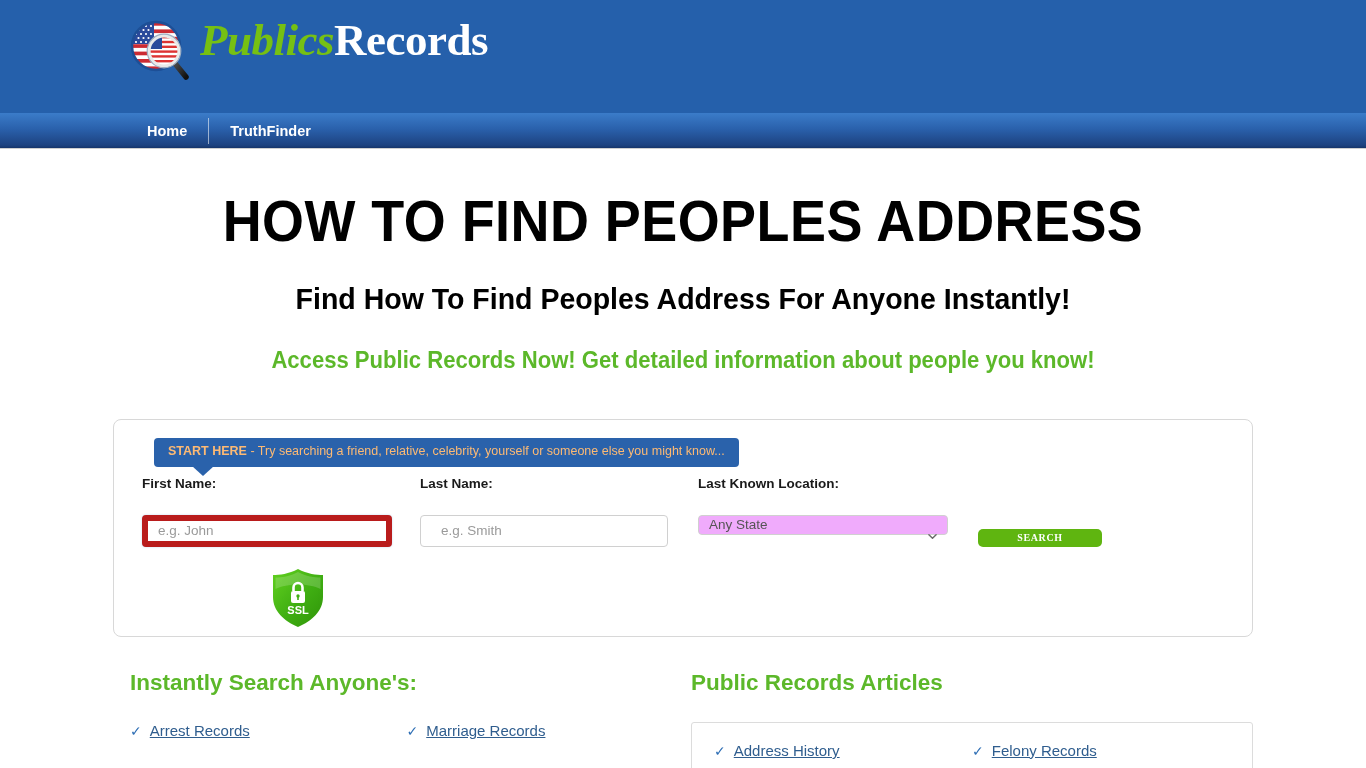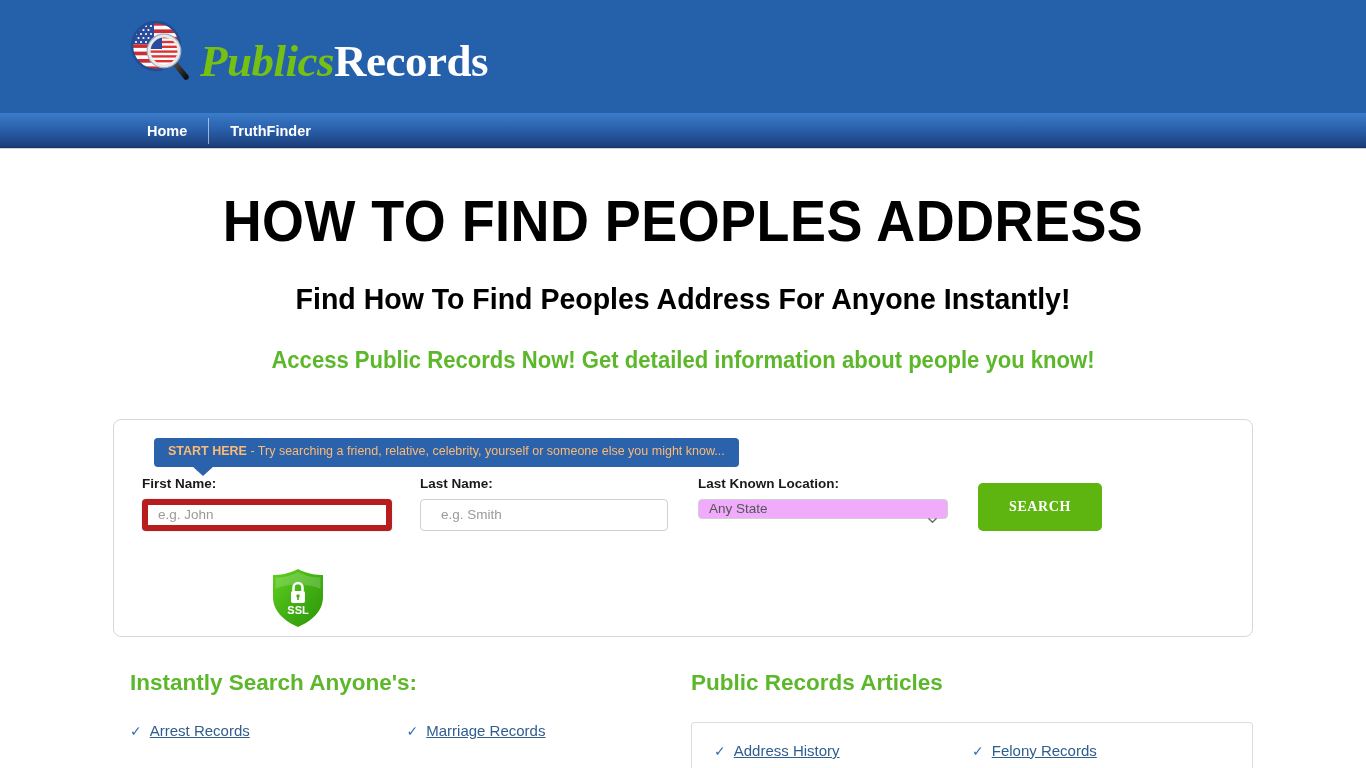--- a/index.html
+++ b/index.html
@@ -22,21 +22,21 @@
     width: 1140px;
     margin: 0 auto;
     height: 100%;
     position: relative;
   }
   .logo-block {
     position: absolute;
     left: 13px;
     top: 18px;
     display: flex;
-    align-items: flex-end;
+    align-items: flex-start;
     cursor: pointer;
   }
   .logo-mark {
     width: 72px;
     height: 66px;
     position: relative;
     flex: none;
   }
   .logo-text {
     font-family: "Liberation Serif", serif;
@@ -157,21 +157,21 @@
     padding: 0 28px;
     display: flex;
     align-items: flex-start;
   }
   .field { position: relative; }
   .field-label {
     font-size: 13.5px;
     font-weight: bold;
     color: #1a1a1a;
     display: block;
-    margin-bottom: 8px;
+    margin-bottom: 24px;
     line-height: 1;
   }
   .text-input {
     height: 32px;
     border-radius: 4px;
     font-size: 13.5px;
     color: #333;
     padding: 0 10px;
     font-family: "Liberation Sans", sans-serif;
     outline: none;
@@ -205,26 +205,26 @@
   }
   .select-chevron {
     position: absolute;
     right: 11px;
     top: 12px;
     width: 9px; height: 9px;
     pointer-events: none;
   }
   .search-btn {
     width: 124px;
-    height: 48px;
+    height: 18px;
     background: #5fb510;
     border: none;
     border-radius: 5px;
     color: #ffffff;
-    font-size: 14px;
+    font-size: 10px;
     font-weight: bold;
     font-family: "Liberation Serif", serif;
     letter-spacing: 0.6px;
     cursor: pointer;
     align-self: flex-end;
   }
   .gap-1 { width: 28px; }
   .gap-2 { width: 30px; }
   .gap-3 { width: 30px; }
 

